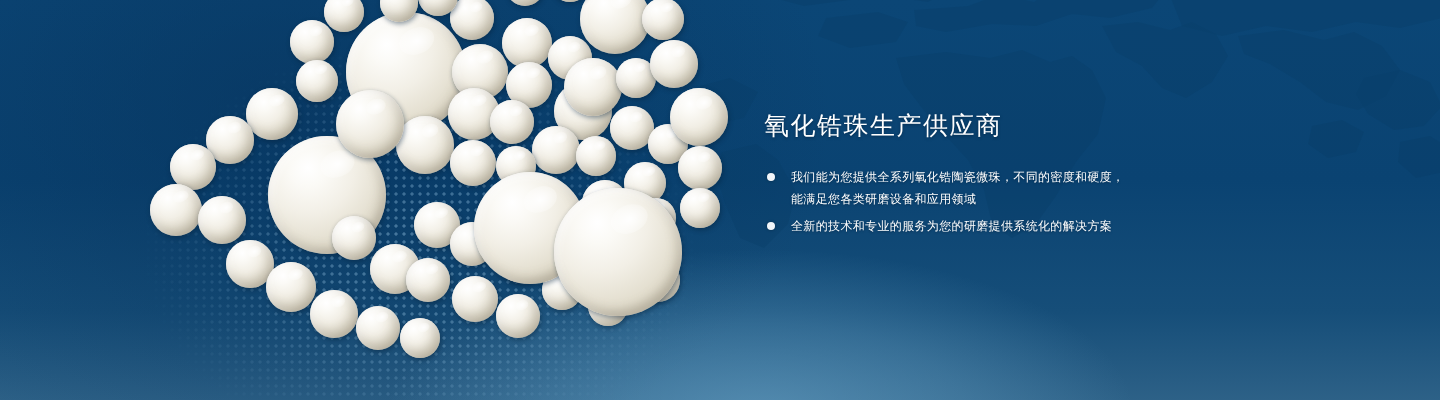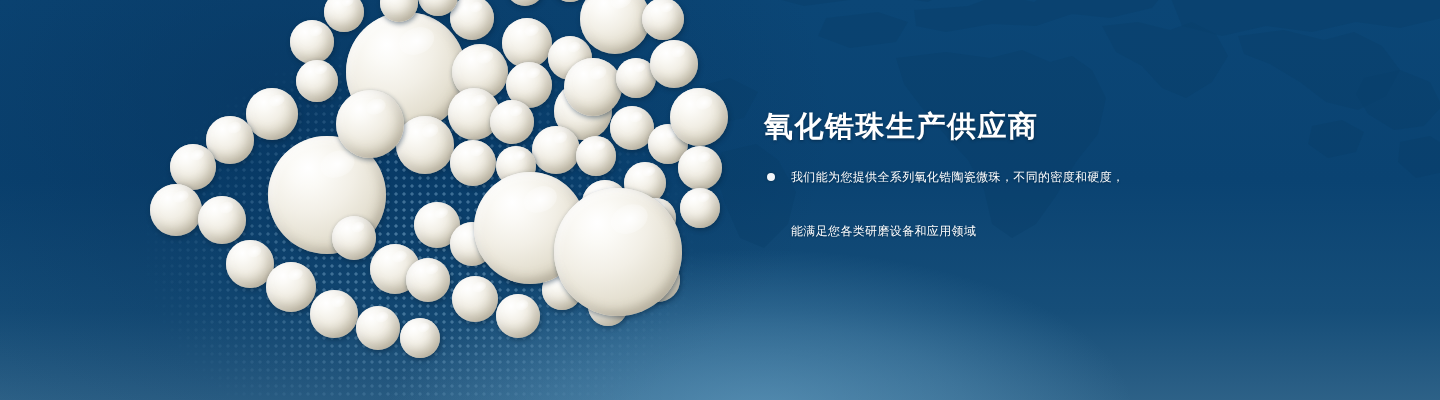--- a/index.html
+++ b/index.html
@@ -67,23 +67,23 @@
     background:radial-gradient(ellipse at 50% 50%, rgba(255,255,255,.96) 0%, rgba(255,255,255,.42) 55%, rgba(255,255,255,0) 100%);
   }
 
   
   .copy {
     position:absolute;
     left:764px; top:108px;
     width:560px;
   }
   .headline {
-    font-size:29px;
+    font-size:25px;
     line-height:36px;
-    font-weight:700;
+    font-weight:400;
     color:#ffffff;
     letter-spacing:1.5px;
     text-shadow:0 1px 3px rgba(3,25,48,.55);
     white-space:nowrap;
   }
   .bullets {
     margin-top:22px;
     list-style:none;
   }
   .bullet-row {
@@ -99,21 +99,21 @@
     background:#f2f6fa;
     box-shadow:0 0 3px rgba(0,0,0,.30);
   }
   .bullet-text {
     font-size:12px;
     line-height:22px;
     color:#ffffff;
     letter-spacing:.35px;
     text-shadow:0 1px 2px rgba(3,25,48,.5);
   }
-  .bullet-text .l2 { display:block;margin-top:32px; }
+  .bullet-text .l2 { display:block; }
 </style>
 </head>
 <body>
 
 <div class="banner">
 
   <div class="worldmap">
     <svg viewBox="0 0 760 290" xmlns="http://www.w3.org/2000/svg">
       <g fill="#073a63" fill-opacity="0.55">
         <path d="M60 8 L120 2 L165 16 L150 34 L104 40 L66 30 Z"></path>
@@ -214,16 +214,20 @@
     <div class="headline">氧化锆珠生产供应商</div>
 
     <ul class="bullets">
       <li class="bullet-row">
         <span class="bullet-dot"></span>
         <span class="bullet-text">
           <span>我们能为您提供全系列氧化锆陶瓷微珠，不同的密度和硬度，</span>
           <span class="l2">能满足您各类研磨设备和应用领域</span>
         </span>
       </li>
+      <li class="bullet-row">
+        <span class="bullet-dot"></span>
+        <span class="bullet-text">全新的技术和专业的服务为您的研磨提供系统化的解决方案</span>
+      </li>
     </ul>
   </div>
 
 </div>
 
 </body></html>

